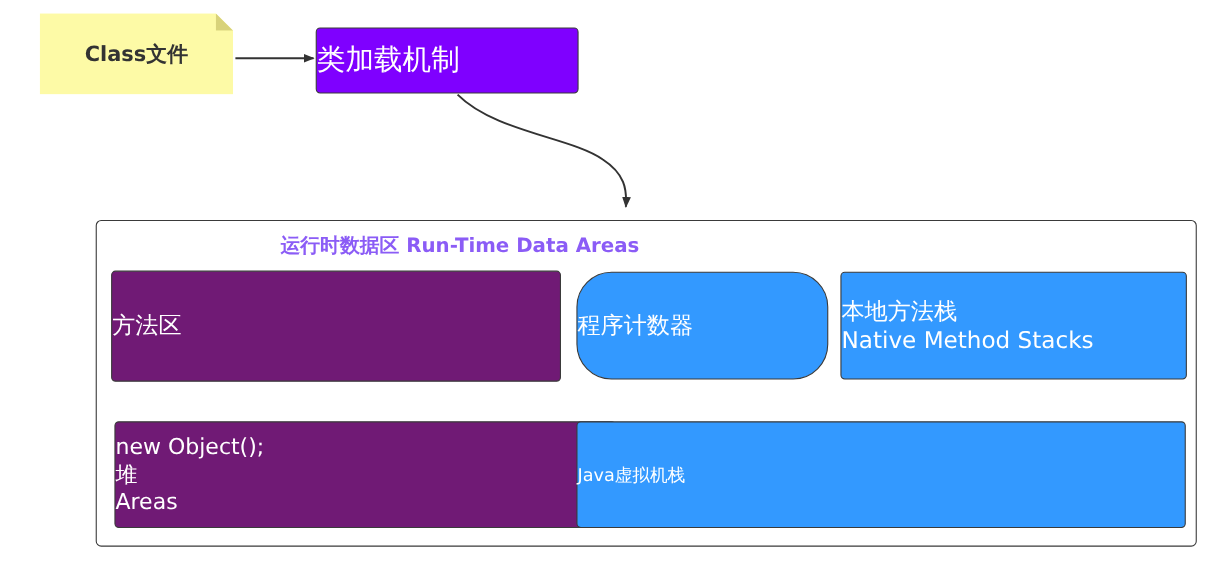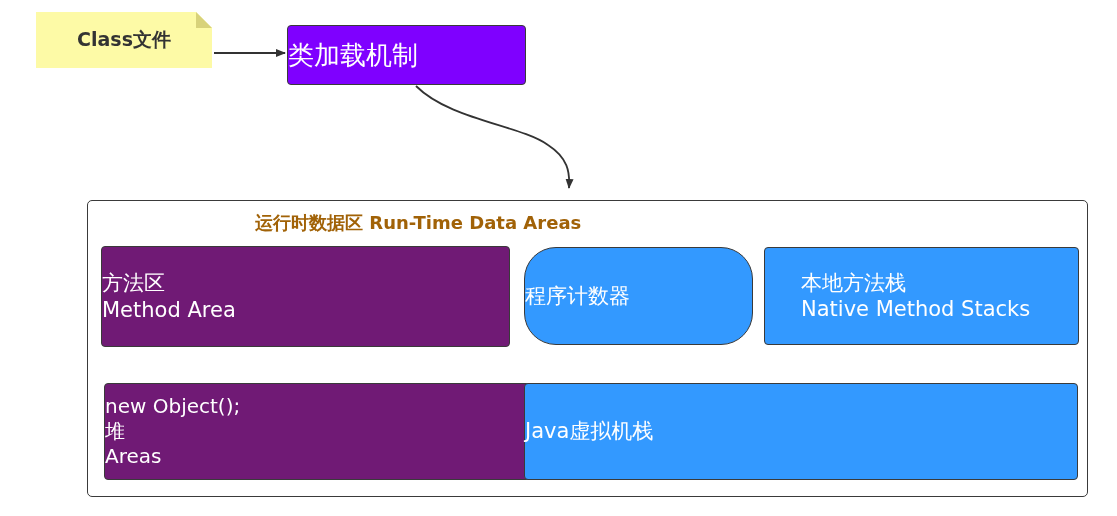--- a/index.html
+++ b/index.html
@@ -1,38 +1,38 @@
 <!DOCTYPE html>
 <html><head>
   <meta charset="utf-8">
   <style>
     html, body { margin: 0; padding: 0; background: #ffffff; }
     body { width: 1117px; height: 516px; position: relative; overflow: hidden;
            font-family: "DejaVu Sans", "Liberation Sans", sans-serif; }
     .abs { position: absolute; box-sizing: border-box; }
-    .note { left: 36px; top: 12px; width: 176px; height: 56px; background: #fdfaa6;
+    .note { left: 36px; top: 12px; width: 176px; height: 74px; background: #fdfaa6;
             clip-path: polygon(0 0, 160px 0, 176px 16px, 176px 100%, 0 100%);
             display: flex; align-items: center; justify-content: center; }
     .note-fold { left: 196px; top: 12px; width: 16px; height: 16px; background: #d8d27a;
                  clip-path: polygon(0 0, 100% 100%, 0 100%); }
     .note-label { font-weight: bold; font-size: 19px; color: #333333; }
     .node { border: 1.5px solid #3a3a3a; border-radius: 4px; display: flex; flex-direction: column;
             align-items: flex-start; justify-content: center; color: #ffffff; text-align: center;
             line-height: 1.25; }
     .purple { left: 287px; top: 25px; width: 239px; height: 60px; background: #7f00ff; font-size: 26px; }
     .container { left: 87px; top: 200px; width: 1001px; height: 297px; border: 1.5px solid #3a3a3a;
                  border-radius: 5px; background: #ffffff; }
-    .title { left: 255px; top: 211px; font-weight: bold; font-size: 18px; color: #a16207; white-space: nowrap; }
+    .title { left: 255px; top: 211px; font-weight: bold; font-size: 18px; color: #8b5cf6; white-space: nowrap; }
     .orange { background: #701a75; }
     .blue { background: #3399ff; }
     .method { left: 101px; top: 246px; width: 409px; height: 101px; font-size: 21px; }
     .pc { left: 524px; top: 247px; width: 229px; height: 98px; font-size: 21px; border-radius: 32px; }
-    .native { left: 764px; top: 247px; width: 315px; height: 98px; font-size: 21px; padding-left: 36px; }
+    .native { left: 764px; top: 247px; width: 315px; height: 98px; font-size: 21px; }
     .heap { left: 104px; top: 383px; width: 456px; height: 97px; font-size: 20px; }
-    .jvm { left: 524px; top: 383px; width: 554px; height: 97px; font-size: 21px; }
+    .jvm { left: 524px; top: 383px; width: 554px; height: 97px; font-size: 16px; }
     svg.conn { position: absolute; left: 0; top: 0; pointer-events: none; }
   </style>
 </head>
 <body>
 
 <svg class="conn" width="1117" height="516">
   <defs>
     <marker id="arr" markerWidth="10" markerHeight="10" refX="9" refY="5" orient="auto" markerUnits="userSpaceOnUse">
       <path d="M0,1 L10,5 L0,9 Z" fill="#333333"></path>
     </marker>
@@ -49,21 +49,20 @@
 
 <div class="abs node purple">
   <span>类加载机制</span>
 </div>
 
 <div class="abs container"></div>
 <div class="abs title">运行时数据区 Run-Time Data Areas</div>
 
 <div class="abs node orange method">
   <span>方法区</span>
-  <span>Method Area</span>
 </div>
 
 <div class="abs node blue pc">
   <span>程序计数器</span>
 </div>
 
 <div class="abs node blue native">
   <span>本地方法栈</span>
   <span>Native Method Stacks</span>
 </div>

